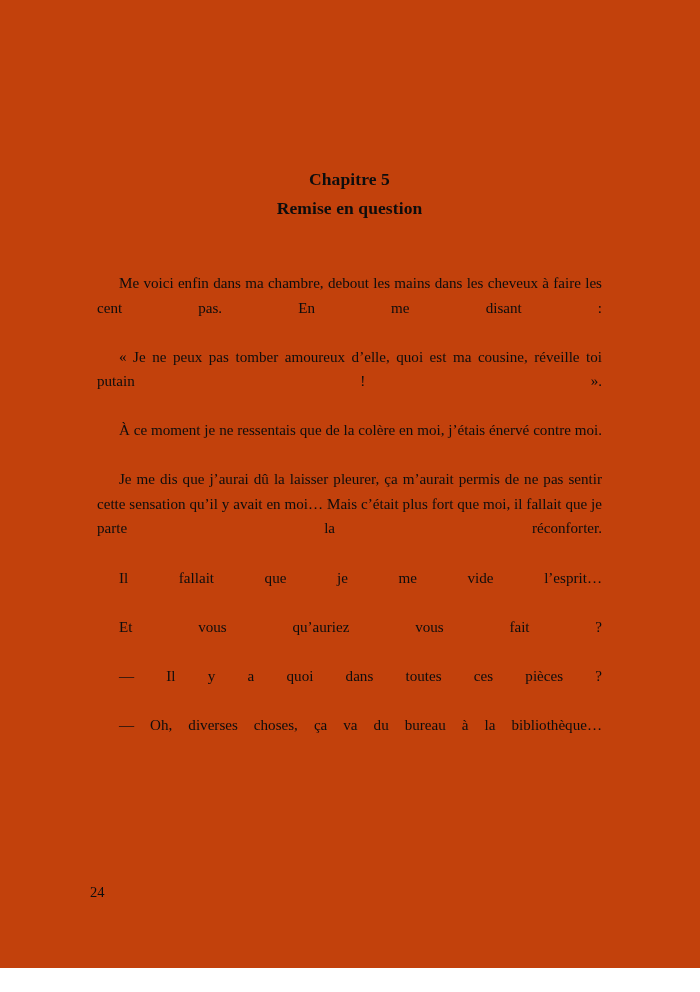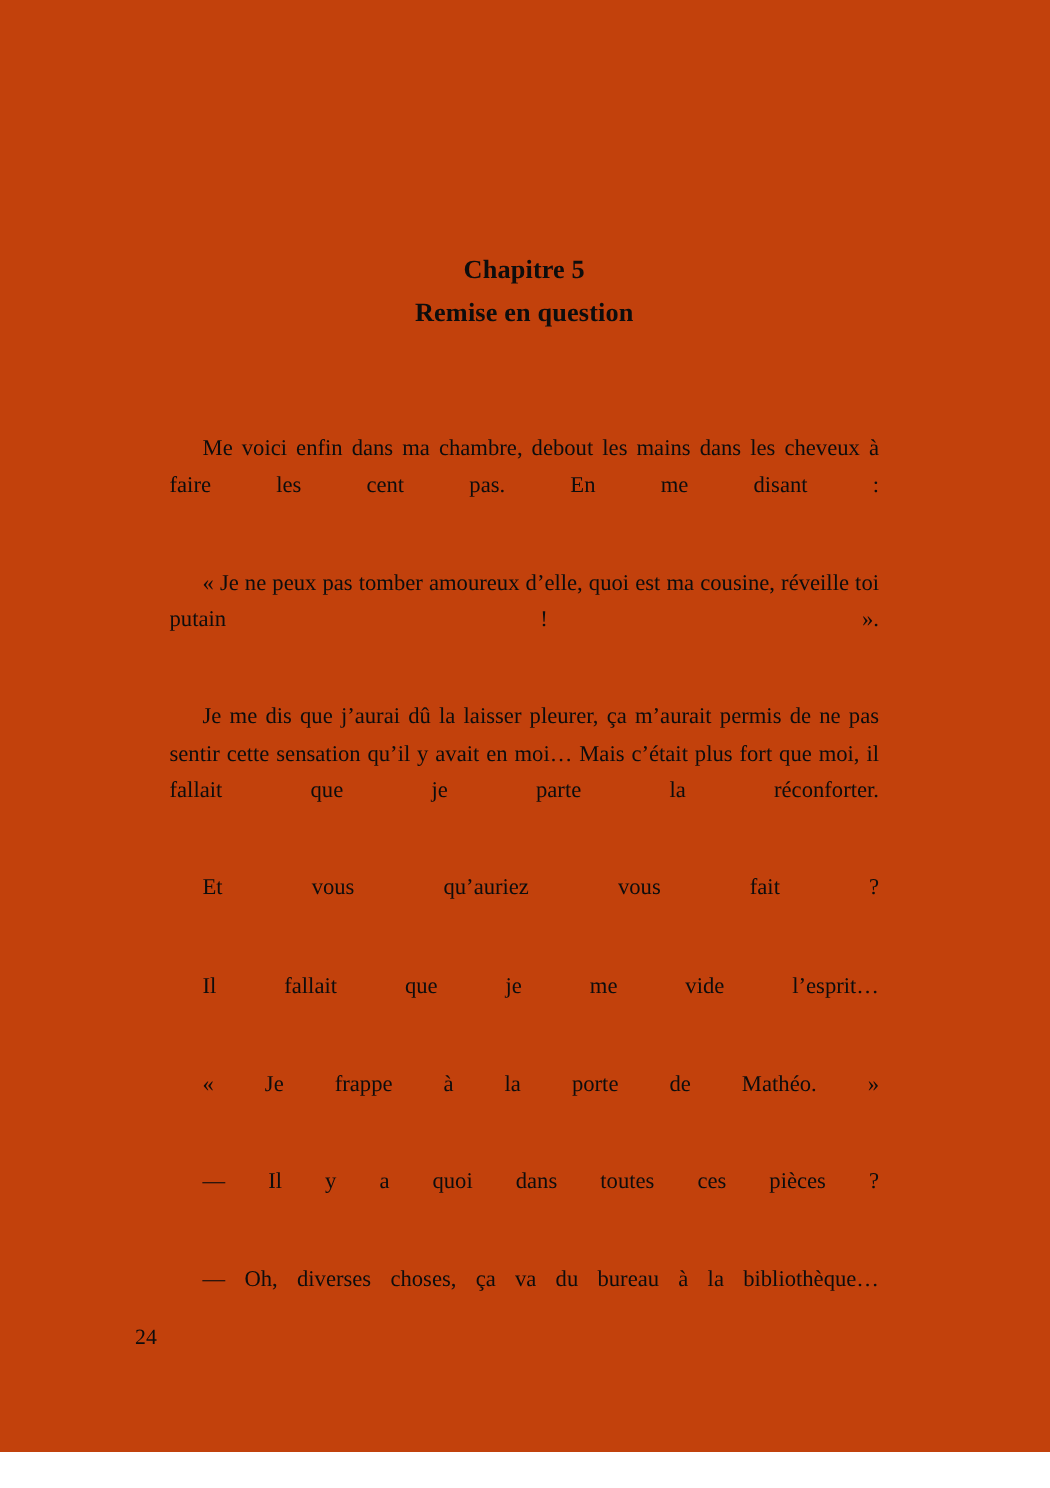--- a/index.html
+++ b/index.html
@@ -49,21 +49,21 @@
     left: 97px;
     top: 271px;
     width: 505px;
     font-size: 15.1px;
     line-height: 24.55px;
     text-align: justify;
     text-justify: inter-word;
     hyphens: none;
   }
   .body-block p {
-    margin: 16px;
+    margin: 0;
     text-indent: 22px;
     text-align: justify;
   }
   
   .body-block p::after {
     content: "";
     display: inline-block;
     width: 100%;
   }
 
@@ -83,23 +83,23 @@
 <div class="page">
 
   <div class="chapter-heading">
     <span class="line">Chapitre 5</span>
     <span class="line">Remise en question</span>
   </div>
 
   <div class="body-block" id="body-block">
       <p>Me voici enfin dans ma chambre, debout les mains dans les cheveux à faire les cent pas. En me disant :</p>
       <p>« Je ne peux pas tomber amoureux d’elle, quoi est ma cousine, réveille toi putain ! ».</p>
+      <p>À ce moment je ne ressentais que de la colère en moi, j’étais énervé contre moi.</p>
       <p>Je me dis que j’aurai dû la laisser pleurer, ça m’aurait permis de ne pas sentir cette sensation qu’il y avait en moi… Mais c’était plus fort que moi, il fallait que je parte la réconforter.</p>
+      <p>Il fallait que je me vide l’esprit…</p>
       <p>Et vous qu’auriez vous fait ?</p>
-      <p>Il fallait que je me vide l’esprit…</p>
-      <p>« Je frappe à la porte de Mathéo. »</p>
       <p>— Il y a quoi dans toutes ces pièces ?</p>
       <p>— Oh, diverses choses, ça va du bureau à la bibliothèque…</p>
     </div>
 
   <div class="folio">24</div>
 
 </div>
 
 </body></html>

